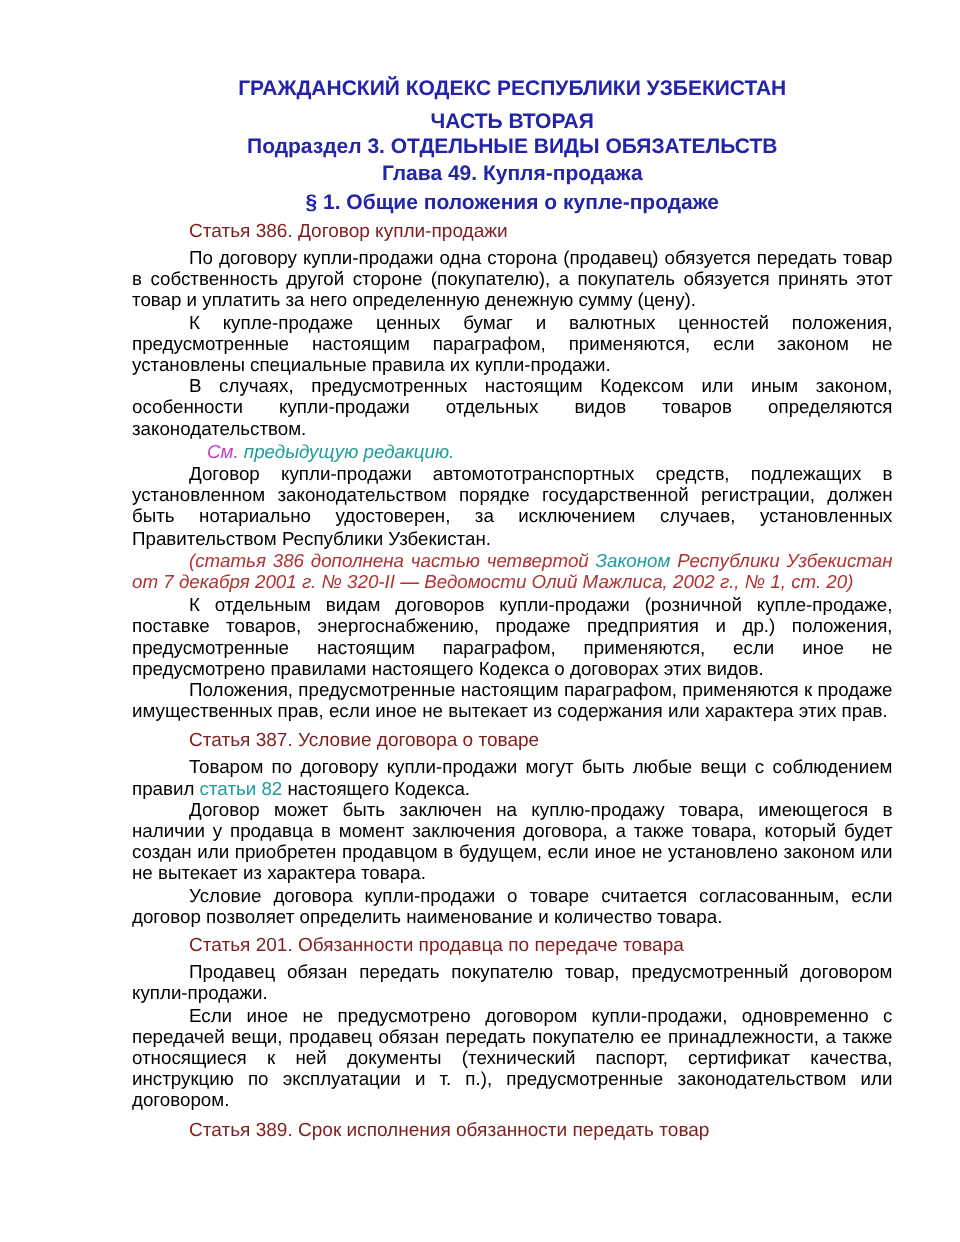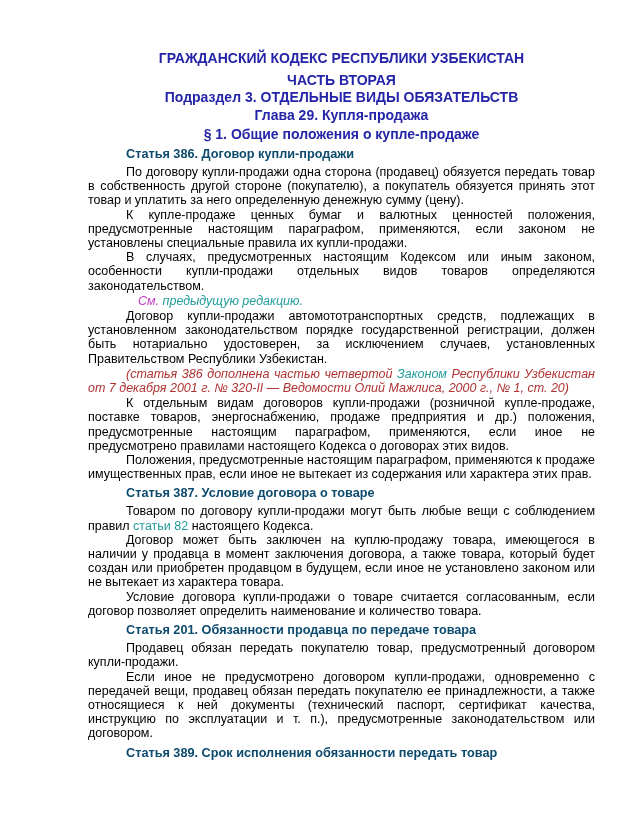--- a/index.html
+++ b/index.html
@@ -15,21 +15,21 @@
     text-align: center; color: #2424a8; font-weight: bold;
     font-size: 14px; line-height: 15px; margin: 0;
   }
   .h-title { margin-bottom: 7px; }
   .h-part { margin-top: 4px; }
   .h-sub  { margin-top: 2px; }
   .h-ch   { margin-top: 3px; }
   .h-sec  { margin-top: 4px; }
 
   .art-head {
-    color: #0c4a6e; font-weight: bold;
+    color: #7f1d1d; font-weight: normal;
     font-size: 12.7px; line-height: 15px;
     margin: 5px 0 3px 0; text-indent: 38px; text-align: left;
   }
 
   p.body {
     margin: 0; font-size: 12.5px; line-height: 14.2px;
     text-align: justify; text-indent: 38px;
   }
   p.note {
     margin: 1px 0; font-size: 12.5px; line-height: 14.2px;
@@ -45,36 +45,36 @@
   .link { cursor: pointer; text-decoration: none; }
 </style>
 </head>
 <body>
 
 <div class="page">
 
   <div class="head h-title">ГРАЖДАНСКИЙ КОДЕКС РЕСПУБЛИКИ УЗБЕКИСТАН</div>
   <div class="head h-part">ЧАСТЬ ВТОРАЯ</div>
   <div class="head h-sub">Подраздел 3. ОТДЕЛЬНЫЕ ВИДЫ ОБЯЗАТЕЛЬСТВ</div>
-  <div class="head h-ch">Глава 29. Купля-продажа</div>
+  <div class="head h-ch">Глава 49. Купля-продажа</div>
   <div class="head h-sec">§ 1. Общие положения о купле-продаже</div>
 
   <div class="art-head">Статья 386. Договор купли-продажи</div>
   <p class="body">По договору купли-продажи одна сторона (продавец) обязуется передать товар в собственность другой стороне (покупателю), а покупатель обязуется принять этот товар и уплатить за него определенную денежную сумму (цену).</p>
   <p class="body">К купле-продаже ценных бумаг и валютных ценностей положения, предусмотренные настоящим параграфом, применяются, если законом не установлены специальные правила их купли-продажи.</p>
   <p class="body">В случаях, предусмотренных настоящим Кодексом или иным законом, особенности купли-продажи отдельных видов товаров определяются законодательством.</p>
 
   <p class="note"><span class="magenta">См.</span>
     <span class="teal link">предыдущую редакцию.</span></p>
 
   <p class="body">Договор купли-продажи автомототранспортных средств, подлежащих в установленном законодательством порядке государственной регистрации, должен быть нотариально удостоверен, за исключением случаев, установленных Правительством Республики Узбекистан.</p>
 
   <p class="amendment"><span>(статья 386 дополнена частью четвертой</span>
     <span class="teal link">Законом</span>
-    <span>Республики Узбекистан от 7 декабря 2001 г. № 320-II — Ведомости Олий Мажлиса, 2000 г., № 1, ст. 20)</span></p>
+    <span>Республики Узбекистан от 7 декабря 2001 г. № 320-II — Ведомости Олий Мажлиса, 2002 г., № 1, ст. 20)</span></p>
 
   <p class="body">К отдельным видам договоров купли-продажи (розничной купле-продаже, поставке товаров, энергоснабжению, продаже предприятия и др.) положения, предусмотренные настоящим параграфом, применяются, если иное не предусмотрено правилами настоящего Кодекса о договорах этих видов.</p>
   <p class="body">Положения, предусмотренные настоящим параграфом, применяются к продаже имущественных прав, если иное не вытекает из содержания или характера этих прав.</p>
 
   <div class="art-head">Статья 387. Условие договора о товаре</div>
   <p class="body"><span>Товаром по договору купли-продажи могут быть любые вещи с соблюдением правил</span>
     <span class="teal link">статьи 82</span>
     <span>настоящего Кодекса.</span></p>
   <p class="body">Договор может быть заключен на куплю-продажу товара, имеющегося в наличии у продавца в момент заключения договора, а также товара, который будет создан или приобретен продавцом в будущем, если иное не установлено законом или не вытекает из характера товара.</p>
   <p class="body">Условие договора купли-продажи о товаре считается согласованным, если договор позволяет определить наименование и количество товара.</p>

